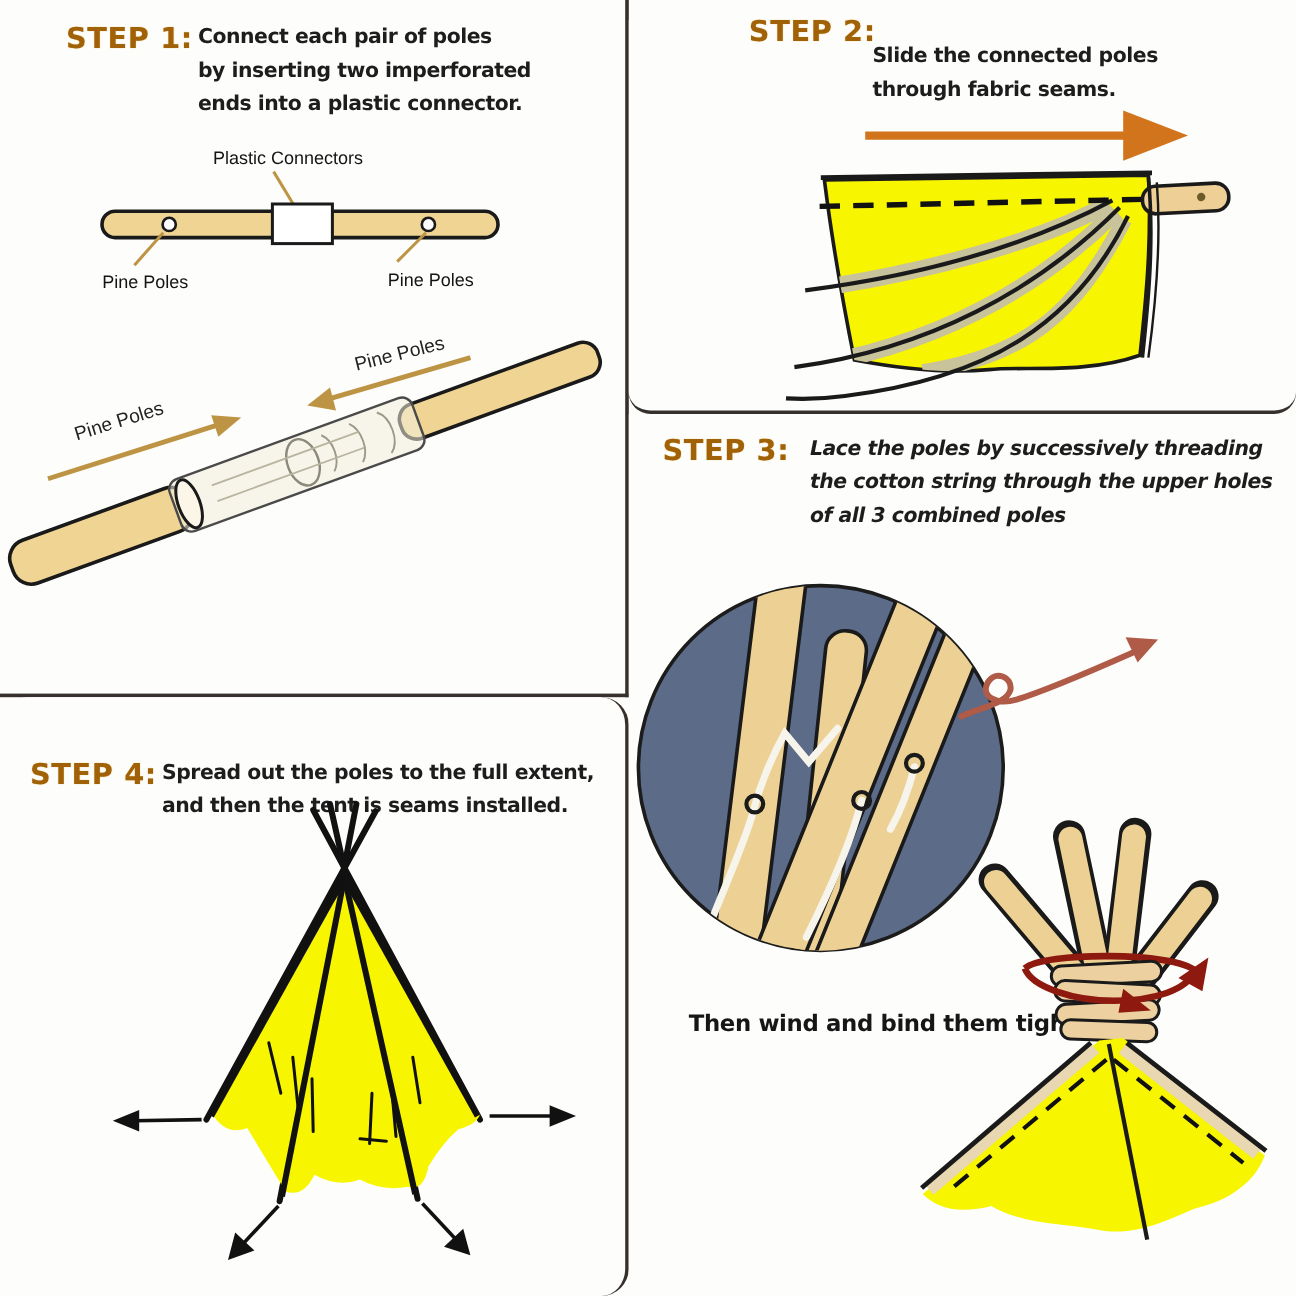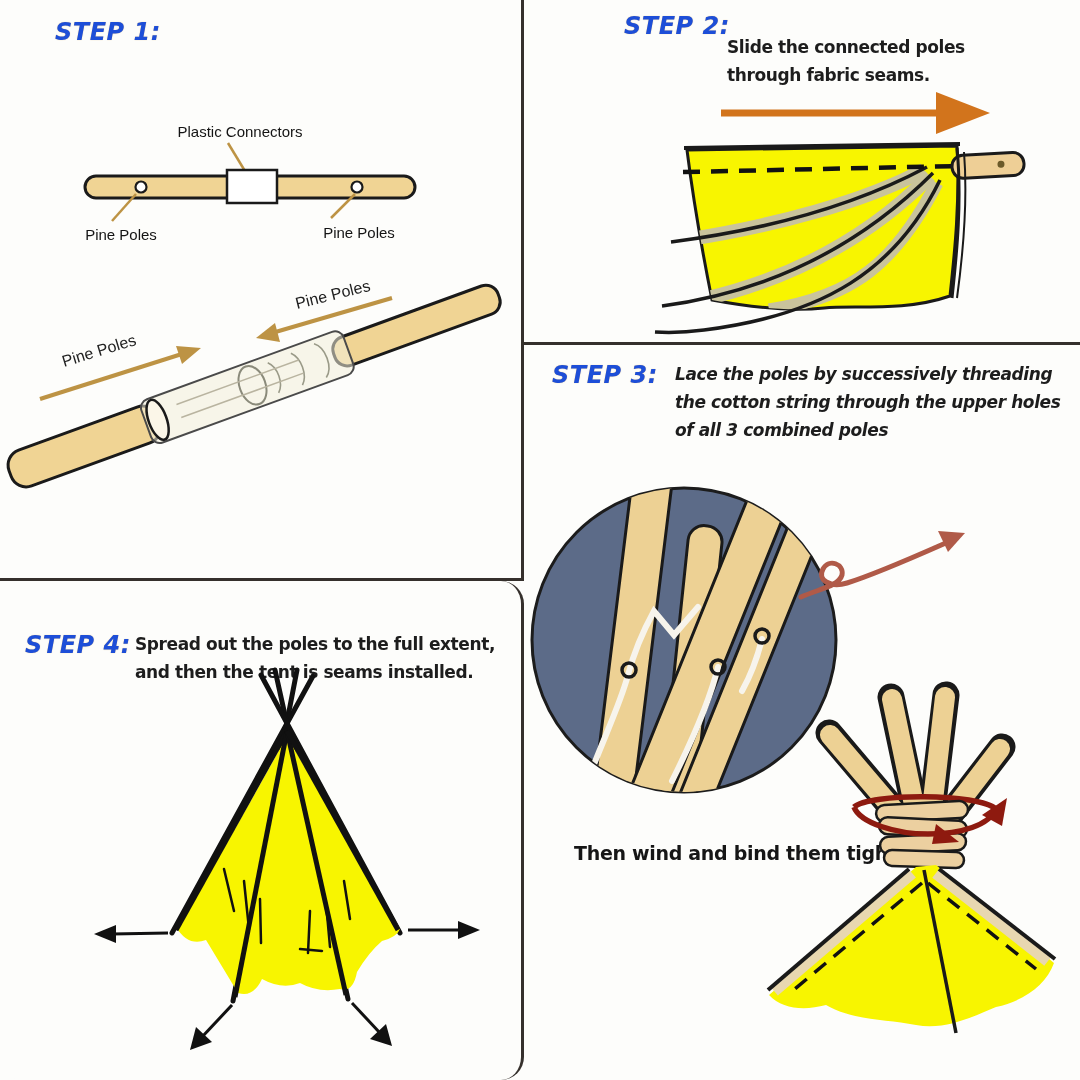--- a/index.html
+++ b/index.html
@@ -1,38 +1,39 @@
 <!DOCTYPE html>
 <html><head>
 <meta charset="utf-8">
 <style>
   html,body{margin:0;padding:0;background:#e8e8e8;}
   #stage{position:relative;width:1080px;height:1080px;background:#fdfdfb;
          font-family:"DejaVu Sans",sans-serif;overflow:hidden;}
   .quad{position:absolute;overflow:hidden;background:#fdfdfb;}
   #q1{left:0;top:0;width:521px;height:578px;border-right:3px solid #35302c;border-bottom:3px solid #35302c;}
-  #q2{left:524px;top:0;width:556px;height:342px;border-bottom:3px solid #35302c;}
+  #q2{left:524px;top:0;width:556px;height:342px;border-bottom:3px solid #35302c;border-radius:18px;}
   #q3{left:524px;top:345px;width:556px;height:878px;}
   #q4{left:0;top:581px;width:521px;height:499px;border-right:3px solid #35302c;border-radius:23px;}
-  .step-head{position:absolute;font-style:italic;font-weight:bold;font-size:24px;
-             color:#1d4ed8;letter-spacing:.5px;text-shadow:0 0 1px #e9c27e;}
+  .step-head{position:absolute;font-weight:bold;font-size:24px;
+             color:#a16207;letter-spacing:.5px;text-shadow:0 0 1px #e9c27e;}
   .step-text{position:absolute;font-weight:bold;font-size:17px;letter-spacing:-.4px;
              color:#1d1d1d;line-height:28px;white-space:pre;}
   .caption{position:absolute;font-weight:bold;font-size:19px;letter-spacing:-.3px;color:#161616;}
   svg{position:absolute;left:0;top:0;}
   .lbl{font-family:"Liberation Sans",sans-serif;font-size:15px;fill:#141414;}
   .lbl-rot{font-family:"Liberation Sans",sans-serif;font-size:16px;fill:#222;}
 </style>
 </head>
 <body>
 
 <div id="stage">
 
   <section class="quad" id="q1">
     <div class="step-head" style="left:55px;top:18px;">STEP 1:</div>
+    <div class="step-text" style="left:165px;top:17px;"><span>Connect each pair of poles</span><br><span>by inserting two imperforated</span><br><span>ends into a plastic connector.</span></div>
 
     <svg width="521" height="578" viewBox="0 0 521 578">
 
       <text class="lbl" x="240" y="137" text-anchor="middle">Plastic Connectors</text>
       <line x1="228" y1="143" x2="251" y2="181" stroke="#bd9344" stroke-width="2.5"></line>
       <rect x="85" y="176" width="330" height="22" rx="11" fill="#f0d494" stroke="#1a1a1a" stroke-width="3"></rect>
       <rect x="227" y="170" width="50" height="33" fill="#ffffff" stroke="#1a1a1a" stroke-width="2.5"></rect>
       <circle cx="141" cy="187" r="5.5" fill="#fff" stroke="#1a1a1a" stroke-width="2.2"></circle>
       <circle cx="357" cy="187" r="5.5" fill="#fff" stroke="#1a1a1a" stroke-width="2.2"></circle>
       <line x1="112" y1="221" x2="136" y2="194" stroke="#bd9344" stroke-width="2.5"></line>

